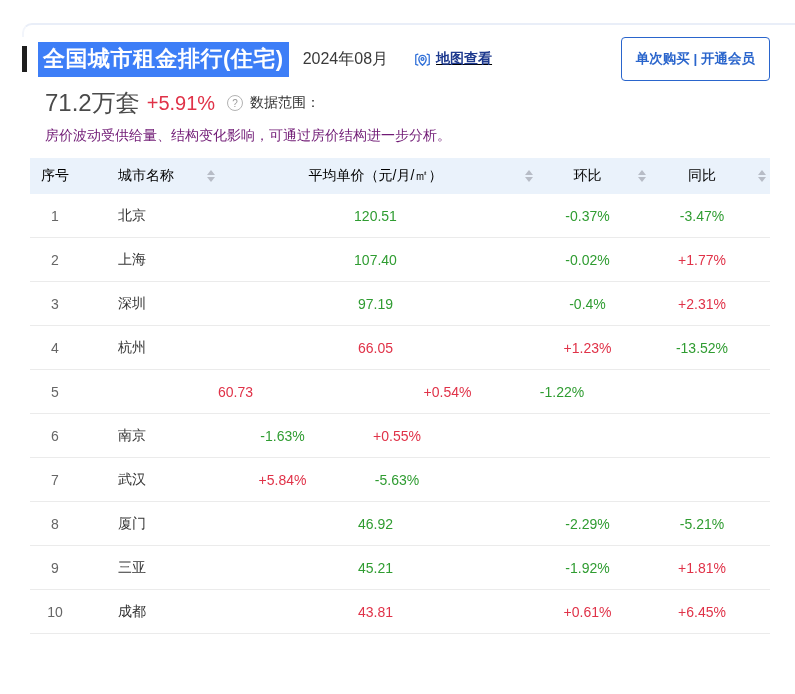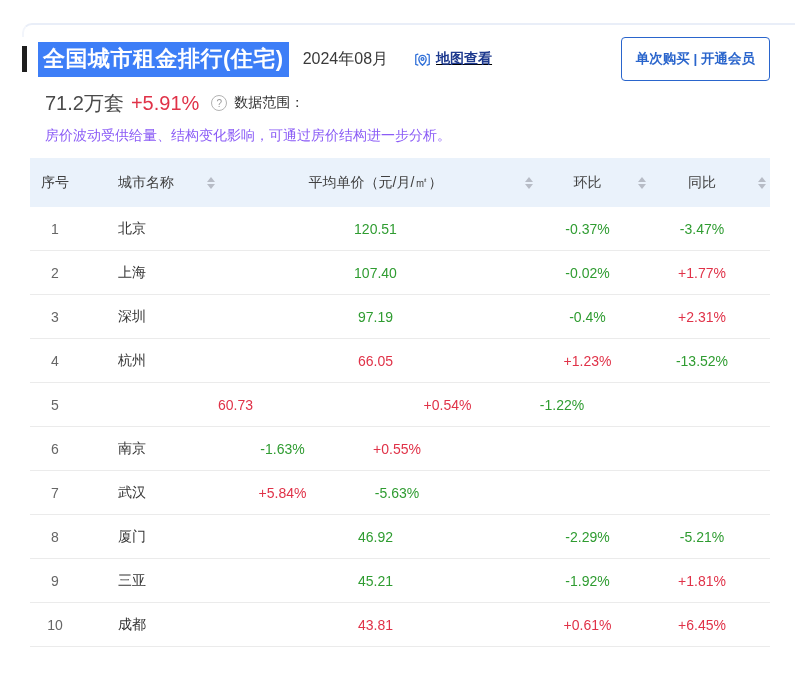--- a/index.html
+++ b/index.html
@@ -18,31 +18,31 @@
     padding:2px 5px 3px 5px;letter-spacing:.5px;white-space:nowrap;}
   .title-date{font-size:16px;color:#3a3a3a;margin-left:14px;white-space:nowrap;}
   .map-link{display:flex;align-items:flex-end;margin-left:26px;cursor:pointer;text-decoration:underline;}
   .map-link svg{display:block;}
   .map-link-text{font-size:14px;font-weight:bold;color:var(--navy);margin-left:5px;white-space:nowrap;}
   .buy-btn{margin-left:auto;height:44px;line-height:26px;box-sizing:border-box;border:1px solid var(--btn-blue);
     border-radius:4px;background:#fff;color:var(--btn-blue);font-weight:bold;font-size:13.5px;
     padding:0 14px;white-space:nowrap;cursor:pointer;font-family:inherit;}
   
   .stats-row{display:flex;align-items:center;margin:16px 25px 0 45px;height:26px;}
-  .stat-total{font-size:20px;color:#4a4a4a;}
+  .stat-total{font-size:24px;color:#4a4a4a;}
   .stat-change{font-size:20px;color:var(--red);margin-left:7px;}
   .help-icon{width:14px;height:14px;border:1px solid #b3b3b3;border-radius:50%;margin-left:12px;
     display:inline-flex;align-items:center;justify-content:center;font-size:10px;color:#999;cursor:pointer;}
   .scope{display:flex;align-items:center;font-size:14px;color:#333;margin-left:7px;}
   .scope-item{margin-left:14px;}
   
-  .desc{margin:9px 25px 0 45px;font-size:14px;color:#8b5cf6;height:20px;line-height:20px;}
+  .desc{margin:9px 25px 0 45px;font-size:14px;color:#701a75;height:20px;line-height:20px;}
   
   .table{width:740px;margin:13px 25px 0 30px;font-size:14px;}
-  .thead{display:flex;height:49px;align-items:center;background:var(--thead-bg);color:#404040;justify-content:space-between;}
+  .thead{display:flex;height:36px;align-items:center;background:var(--thead-bg);color:#000000;justify-content:space-between;}
   .tr{display:flex;height:43px;align-items:center;border-bottom:1px solid #ebebeb;background:#fff;cursor:pointer;}
   .th,.td{box-sizing:border-box;position:relative;text-align:center;}
   .c0{width:70px;padding-right:20px;}
   .c1{width:140px;text-align:left;padding-left:18px;}
   .c2{width:305px;padding-right:34px;}
   .c3{width:115px;padding-right:30px;}
   .c4{width:110px;padding-right:26px;}
   .sort{position:absolute;top:50%;transform:translateY(-50%);display:flex;flex-direction:column;gap:2px;cursor:pointer;}
   .c1 .sort{right:25px}.c2 .sort{right:12px}.c3 .sort{right:14px}.c4 .sort{right:4px}
   .tri-up{width:0;height:0;border-left:4px solid transparent;border-right:4px solid transparent;border-bottom:5px solid #b7bcc6;}

